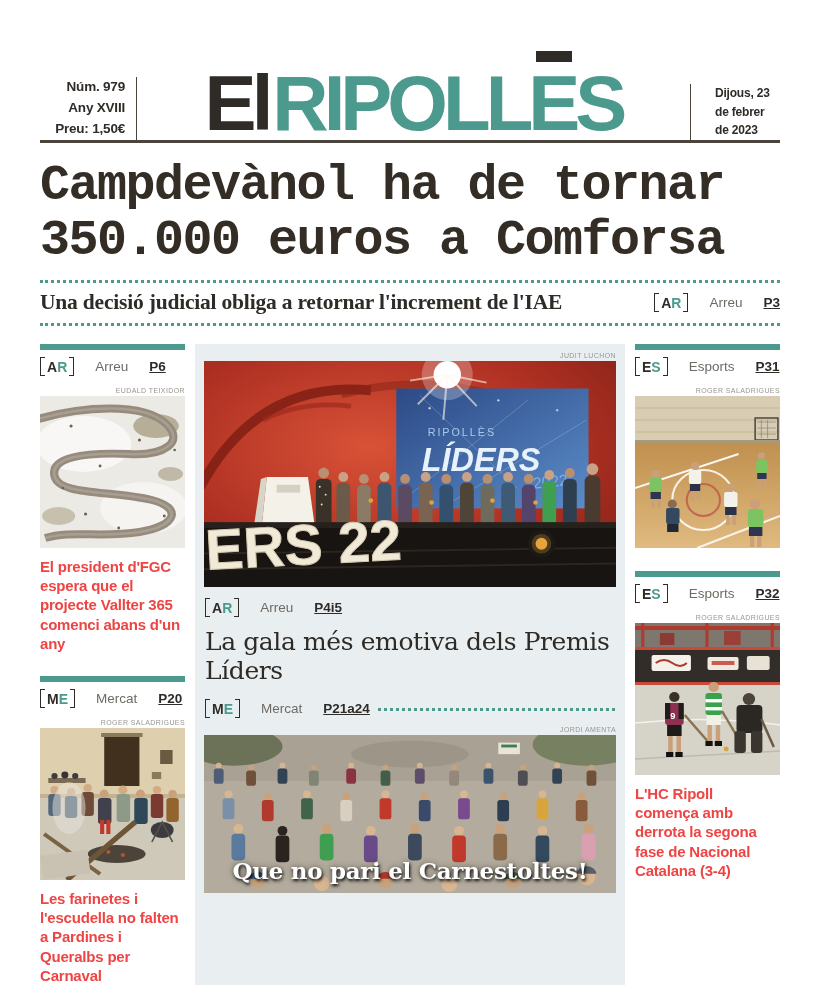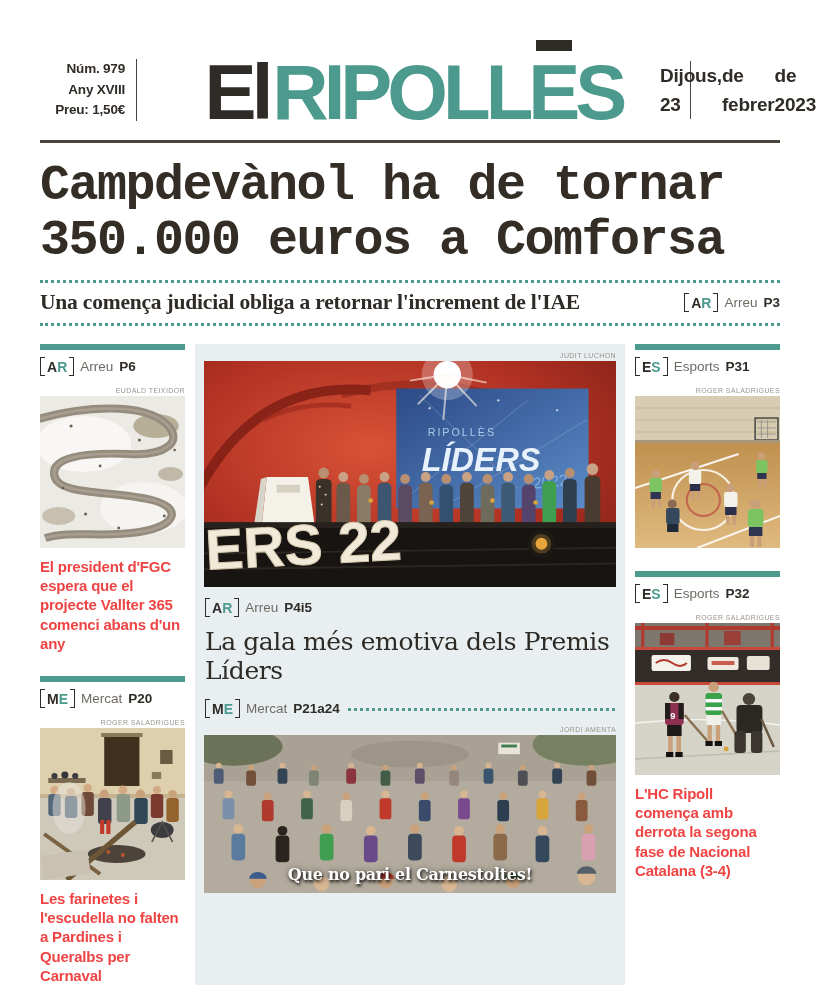--- a/index.html
+++ b/index.html
@@ -10,60 +10,60 @@
     --rule:#4a443c;
   }
   *{margin:0;padding:0;box-sizing:border-box;}
   html,body{background:#ffffff;}
   .page{
     width:819px;height:992px;background:#fff;
     padding:40px 39px 0 40px;overflow:hidden;position:relative;
     font-family:"Liberation Sans",sans-serif;color:var(--dark);
   }
   
-  .mast-head{display:flex;align-items:center;height:103px;border-bottom:3px solid var(--rule);}
+  .mast-head{display:flex;align-items:flex-end;height:103px;border-bottom:3px solid var(--rule);}
   .issue-box{width:97px;border-right:1.5px solid var(--rule);display:flex;flex-direction:column;justify-content:center;text-align:right;padding-right:11px;font-weight:bold;font-size:13.5px;line-height:1.55;letter-spacing:-0.2px;}
-  .date-box{width:90px;border-left:1.5px solid var(--rule);display:flex;flex-direction:row;justify-content:center;padding-left:5px;font-weight:bold;font-size:19px;line-height:1.55;letter-spacing:-0.2px;}
+  .date-box{width:90px;border-left:1.5px solid var(--rule);display:flex;flex-direction:column;justify-content:center;padding-left:24px;font-weight:bold;font-size:12px;line-height:1.55;letter-spacing:-0.2px;}
   .mast-center{flex:1;display:flex;align-items:center;justify-content:center;overflow:visible;}
   .logo{font-size:78px;font-weight:bold;letter-spacing:-5px;line-height:1;white-space:nowrap;position:relative;top:2px;}
   .logo-el{color:var(--dark);margin-right:4px;}
   .logo-rip{color:var(--teal);}
   .logo-e{position:relative;display:inline-block;}
   .logo-e .accent-bar{position:absolute;top:-13px;left:8px;width:36px;height:11px;background:var(--dark);}
   
   .headline{font-family:Liberation Mono, monospace;font-weight:bold;font-size:50px;line-height:1.1;letter-spacing:-1.5px;margin:15px 0 12px;color:#332D26;}
   .sub-row{border-top:3px dotted var(--teal);border-bottom:3px dotted var(--teal);padding:7px 0 8px;display:flex;align-items:center;justify-content:space-between;}
   .subhead{font-family:"Liberation Serif",serif;font-weight:bold;font-size:21.5px;letter-spacing:-0.2px;}
   
-  .tag{display:inline-flex;align-items:center;gap:6px;font-size:13.5px;white-space:nowrap;}
+  .tag{display:inline-flex;align-items:center;gap:21px;font-size:13.5px;white-space:nowrap;}
   .tbx{display:inline-flex;align-items:stretch;font-weight:bold;font-size:14px;line-height:1;}
   .br{width:5px;}
   .br.l{border:1.8px solid var(--dark);border-right:none;}
   .br.r{border:1.8px solid var(--dark);border-left:none;}
   .tbx .letters{padding:3px 2px 2px;display:inline-block;}
   .c1{color:var(--dark);}
   .c2{color:var(--teal);}
   .tsec{color:var(--gray);}
-  .tpg{color:var(--dark);font-weight:bold;}
+  .tpg{color:var(--dark);font-weight:bold;text-decoration:underline;}
   
   .main-grid{display:grid;grid-template-columns:145px 430px 145px;gap:10px;margin-top:18px;}
   .story .bar{height:6px;background:var(--teal);margin-bottom:7px;}
   .story .tagrow{margin:1px 0 7px;}
   .credit{display:block;text-align:right;font-size:7px;color:#9a958e;letter-spacing:0.4px;margin-bottom:2px;line-height:1;}
   .photo{display:block;width:100%;}
   .caption{margin-top:9px;font-size:15px;font-weight:bold;line-height:1.28;letter-spacing:-0.2px;color:#ef4444;}
   .story + .story{margin-top:23px;}
   
   .center-panel{background:var(--panel);padding:8px 9px 10px;}
   .center-panel .tagrow{margin:11px 1px 6px;}
   .center-head{font-family:"DejaVu Serif","Liberation Serif",serif;font-weight:normal;font-size:25px;letter-spacing:-0.4px;margin:4px 1px 14px;color:#2E2A25;}
   .tag-dotrow{display:flex;align-items:center;gap:8px;margin:0 1px 8px;}
   .dotfill{flex:1;border-top:3px dotted var(--teal);margin-top:2px;}
   .carnival-wrap{position:relative;}
-  .overlay-title{position:absolute;left:0;right:0;bottom:9px;text-align:center;font-family:"DejaVu Serif","Liberation Serif",serif;font-weight:bold;font-size:16px;color:#fff;letter-spacing:-0.3px;text-shadow:1px 2px 3px rgba(0,0,0,.85),0 0 6px rgba(0,0,0,.5);}
+  .overlay-title{position:absolute;left:0;right:0;bottom:9px;text-align:center;font-family:"DejaVu Serif","Liberation Serif",serif;font-weight:bold;font-size:23px;color:#fff;letter-spacing:-0.3px;text-shadow:1px 2px 3px rgba(0,0,0,.85),0 0 6px rgba(0,0,0,.5);}
 </style>
 </head>
 <body>
 
 <div class="page">
 
   <header class="mast-head">
     <div class="issue-box">
       <span>Núm. 979</span>
       <span>Any XVIII</span>
@@ -80,21 +80,21 @@
       <span>de 2023</span>
     </div>
   </header>
 
   <h1 class="headline">
     <span>Campdevànol ha de tornar</span><br>
     <span>350.000 euros a Comforsa</span>
   </h1>
 
   <div class="sub-row">
-    <span class="subhead">Una comença judicial obliga a retornar l'increment de l'IAE</span>
+    <span class="subhead">Una decisió judicial obliga a retornar l'increment de l'IAE</span>
     <span class="tag">
       <span class="tbx">
           <span class="br l"></span>
           <span class="letters"><b class="c1">A</b><b class="c2">R</b></span>
           <span class="br r"></span>
         </span>
       <span class="tsec">Arreu</span>
       <b class="tpg">P3</b>
     </span>
   </div>

